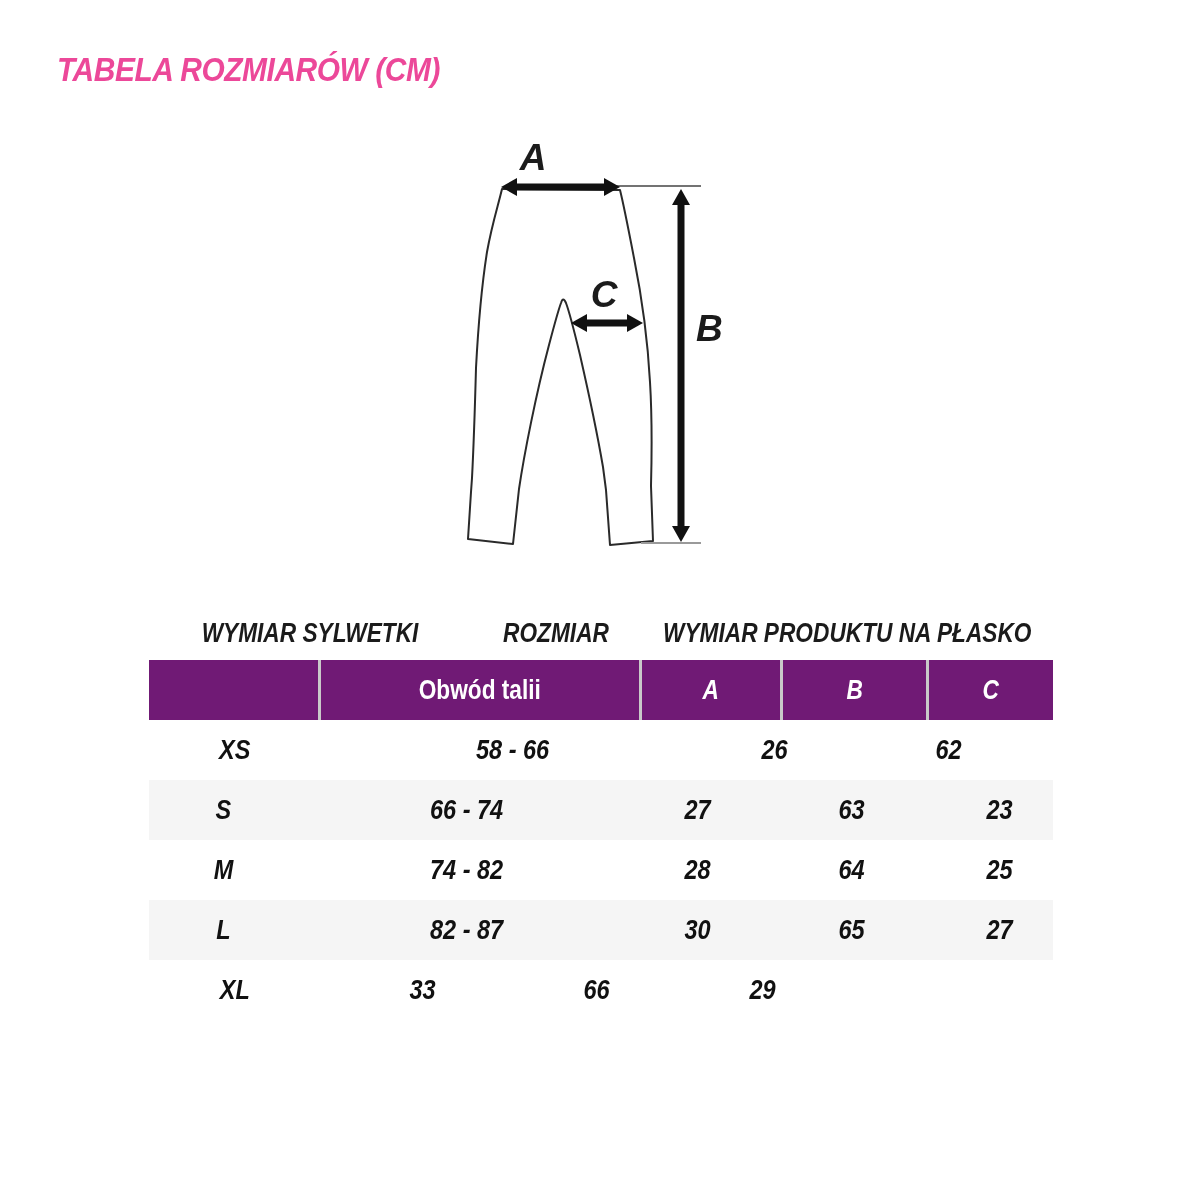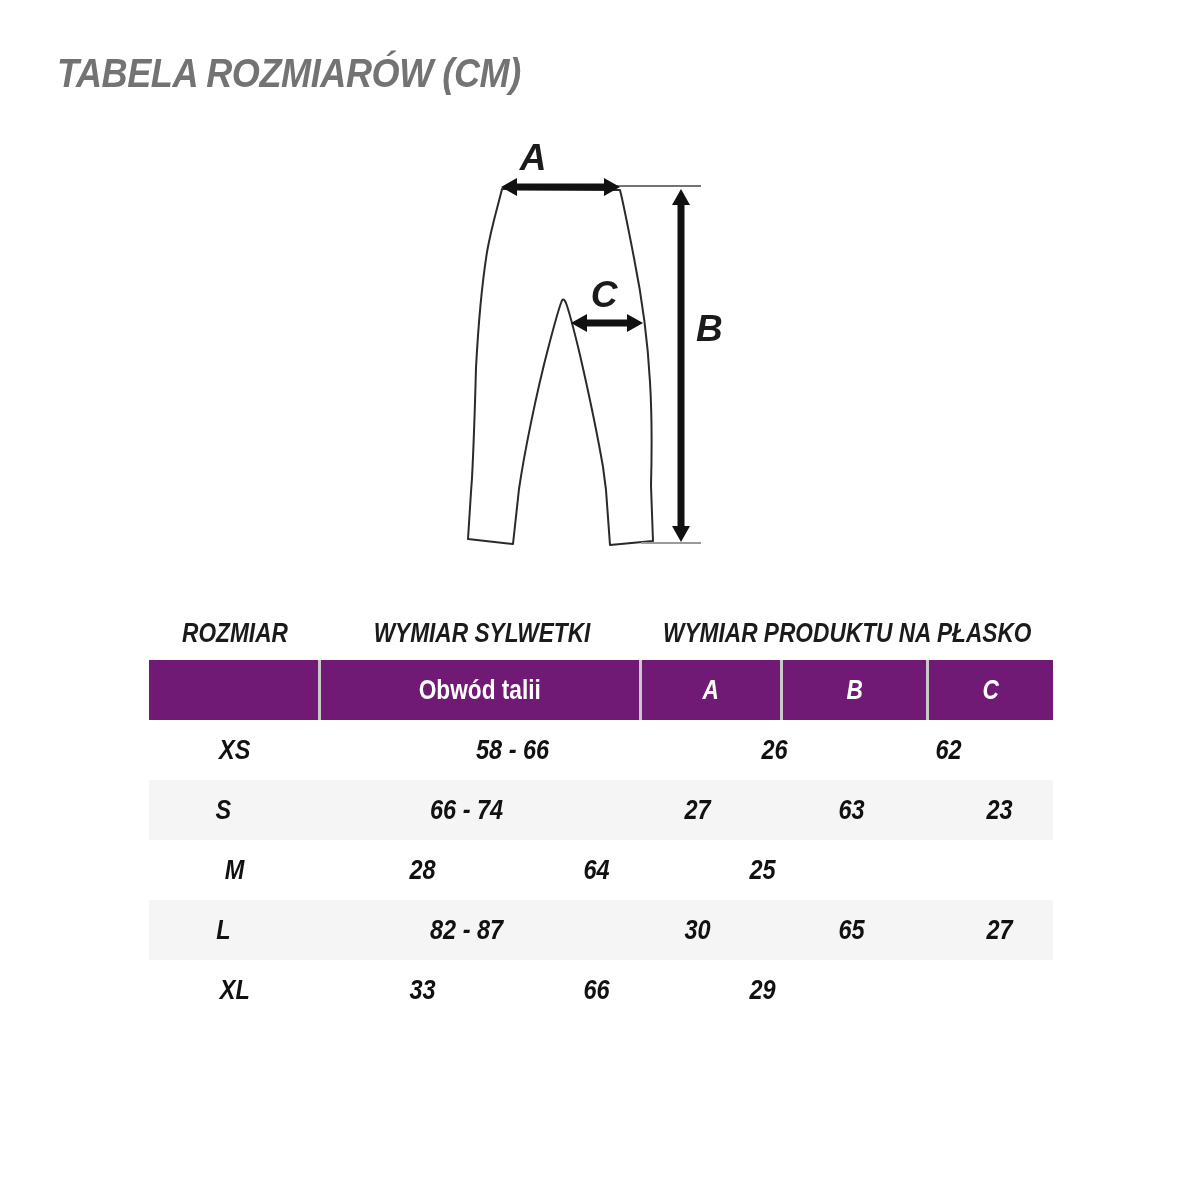--- a/index.html
+++ b/index.html
@@ -7,22 +7,22 @@
     width:1200px;height:1200px;
     background:#ffffff;
     position:relative;
     font-family:"Liberation Sans","DejaVu Sans",sans-serif;
     color:#1b1b1b;
     overflow:hidden;
   }
   .cx{display:inline-block;transform:scaleX(0.84);white-space:nowrap;}
   .page-title{
     position:absolute;left:57px;top:50px;
-    font-size:41px;font-weight:bold;font-style:italic;
-    color:#737373;letter-spacing:-0.5px;
+    font-size:34px;font-weight:bold;font-style:italic;
+    color:#ec4899;letter-spacing:-0.5px;
   }
   .page-title .cx{transform:scaleX(0.88);transform-origin:left center;}
 
   .diagram{position:absolute;left:440px;top:120px;width:330px;height:470px;}
 
   .size-table{position:absolute;left:149px;top:606px;width:904px;}
   .trow{display:flex;width:904px;}
   .tcell{
     display:flex;align-items:center;justify-content:center;
     box-sizing:border-box;
@@ -97,26 +97,26 @@
   </g>
 
   <text x="533" y="170" text-anchor="middle" font-size="37" font-weight="bold" font-style="italic" fill="#1b1b1b">A</text>
   <text x="604" y="307" text-anchor="middle" font-size="37" font-weight="bold" font-style="italic" fill="#1b1b1b">C</text>
   <text x="696" y="341" text-anchor="start" font-size="37" font-weight="bold" font-style="italic" fill="#1b1b1b">B</text>
 </svg>
 
 <div class="size-table">
 
   <div class="trow group-row">
+    <div class="tcell gc2">
+      <span class="cx">WYMIAR SYLWETKI</span>
+    </div>
     <div class="tcell gc1">
       <span class="cx">ROZMIAR</span>
     </div>
-    <div class="tcell gc2">
-      <span class="cx">WYMIAR SYLWETKI</span>
-    </div>
     <div class="tcell gc3">
       <span class="cx">WYMIAR PRODUKTU NA PŁASKO</span>
     </div>
   </div>
 
   <div class="trow dark-row">
     <div class="tcell c1"></div>
     <div class="tcell c2">
       <span class="cx">Obwód talii</span>
     </div>
@@ -161,20 +161,23 @@
       </div>
     <div class="tcell c5">
         <span class="cx">23</span>
       </div>
   </div>
 
   <div class="trow data-row">
     <div class="tcell c1">
         <span class="cx">M</span>
       </div>
+    <div class="tcell c2">
+        <span class="cx">74 - 82</span>
+      </div>
     <div class="tcell c3">
         <span class="cx">28</span>
       </div>
     <div class="tcell c4">
         <span class="cx">64</span>
       </div>
     <div class="tcell c5">
         <span class="cx">25</span>
       </div>
   </div>

